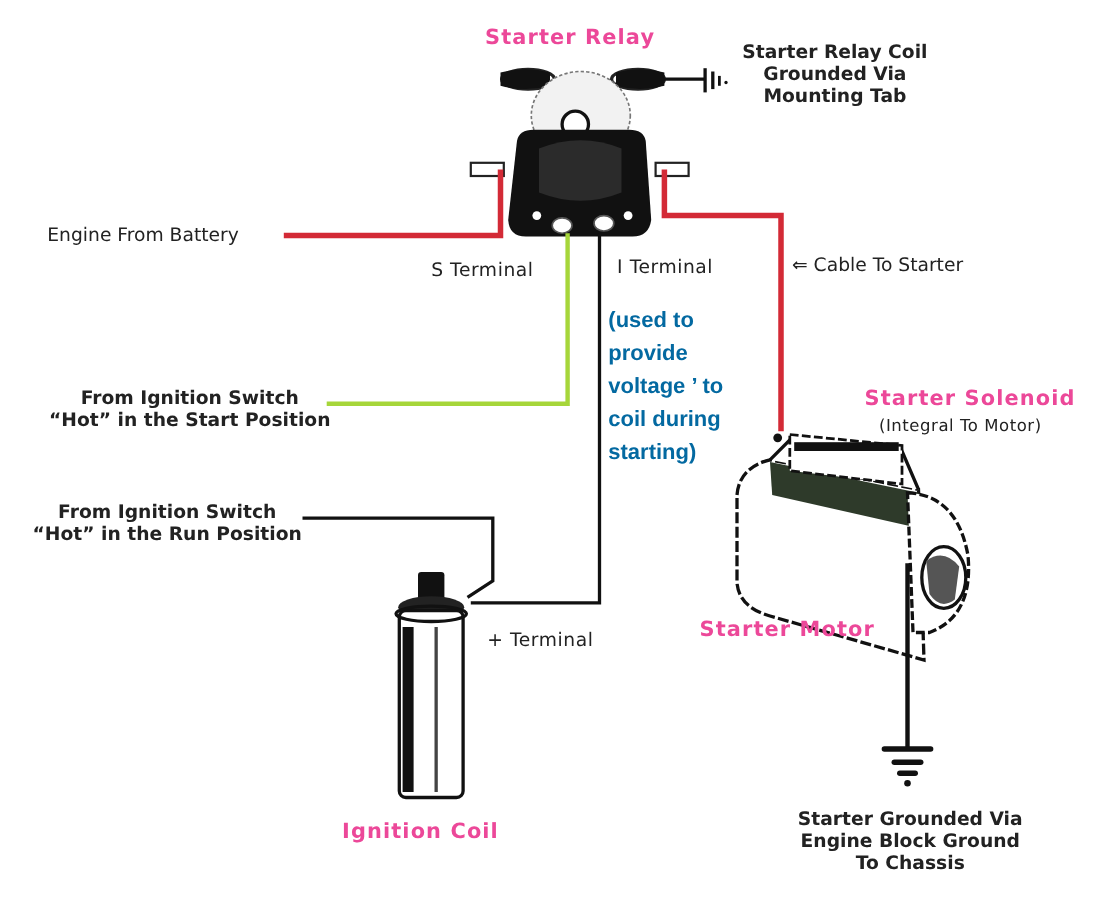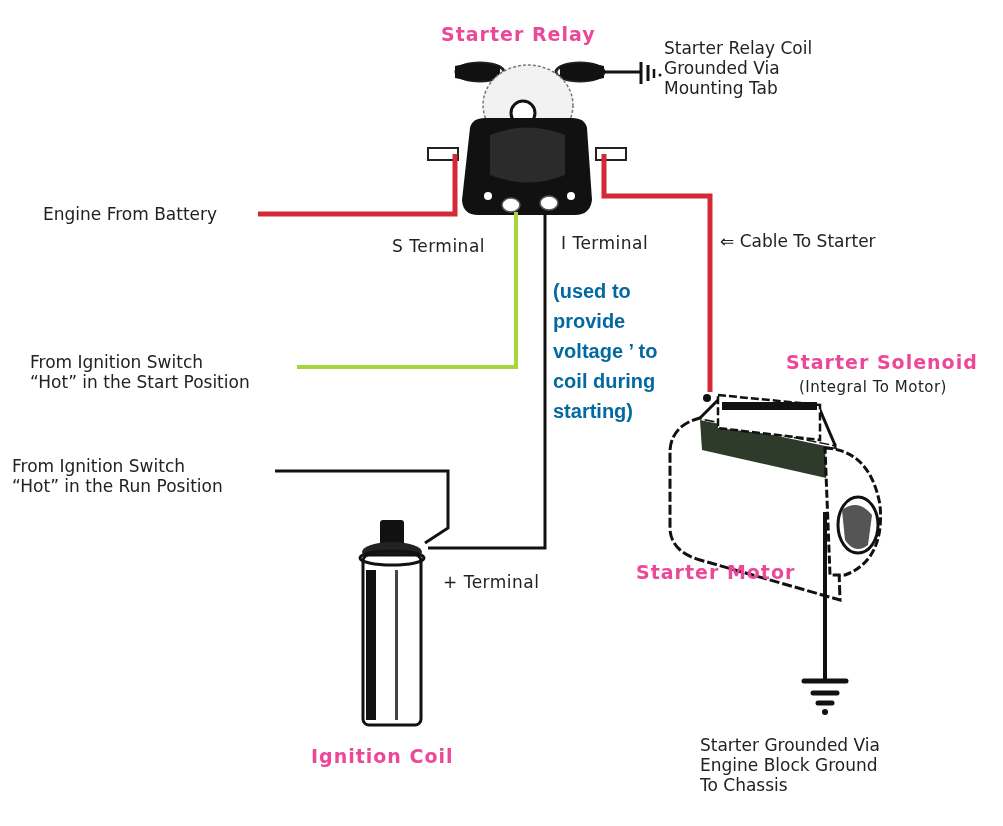--- a/index.html
+++ b/index.html
@@ -14,21 +14,21 @@
   }
   #wires { position: absolute; left: 0; top: 0; }
   .lbl {
     position: absolute;
     font-family: "DejaVu Sans", sans-serif;
     font-size: 17px;
     line-height: 20px;
     color: #222;
     white-space: nowrap;
   }
-  .lbl.center { text-align: left; }
+  .lbl.center { text-align: center; font-weight: bold; }
   .lbl.bold { font-weight: bold; letter-spacing: 1px; font-size: 19px; color: #ec4899; }
   .multiline span { display: block; }
   #title-box {
     position: absolute;
     left: 54px; top: 27px;
     width: 258px; height: 118px;
     border: 4px solid #d32a36;
     border-radius: 14px;
     padding: 6px 0 0 14px;
     box-sizing: content-box;

